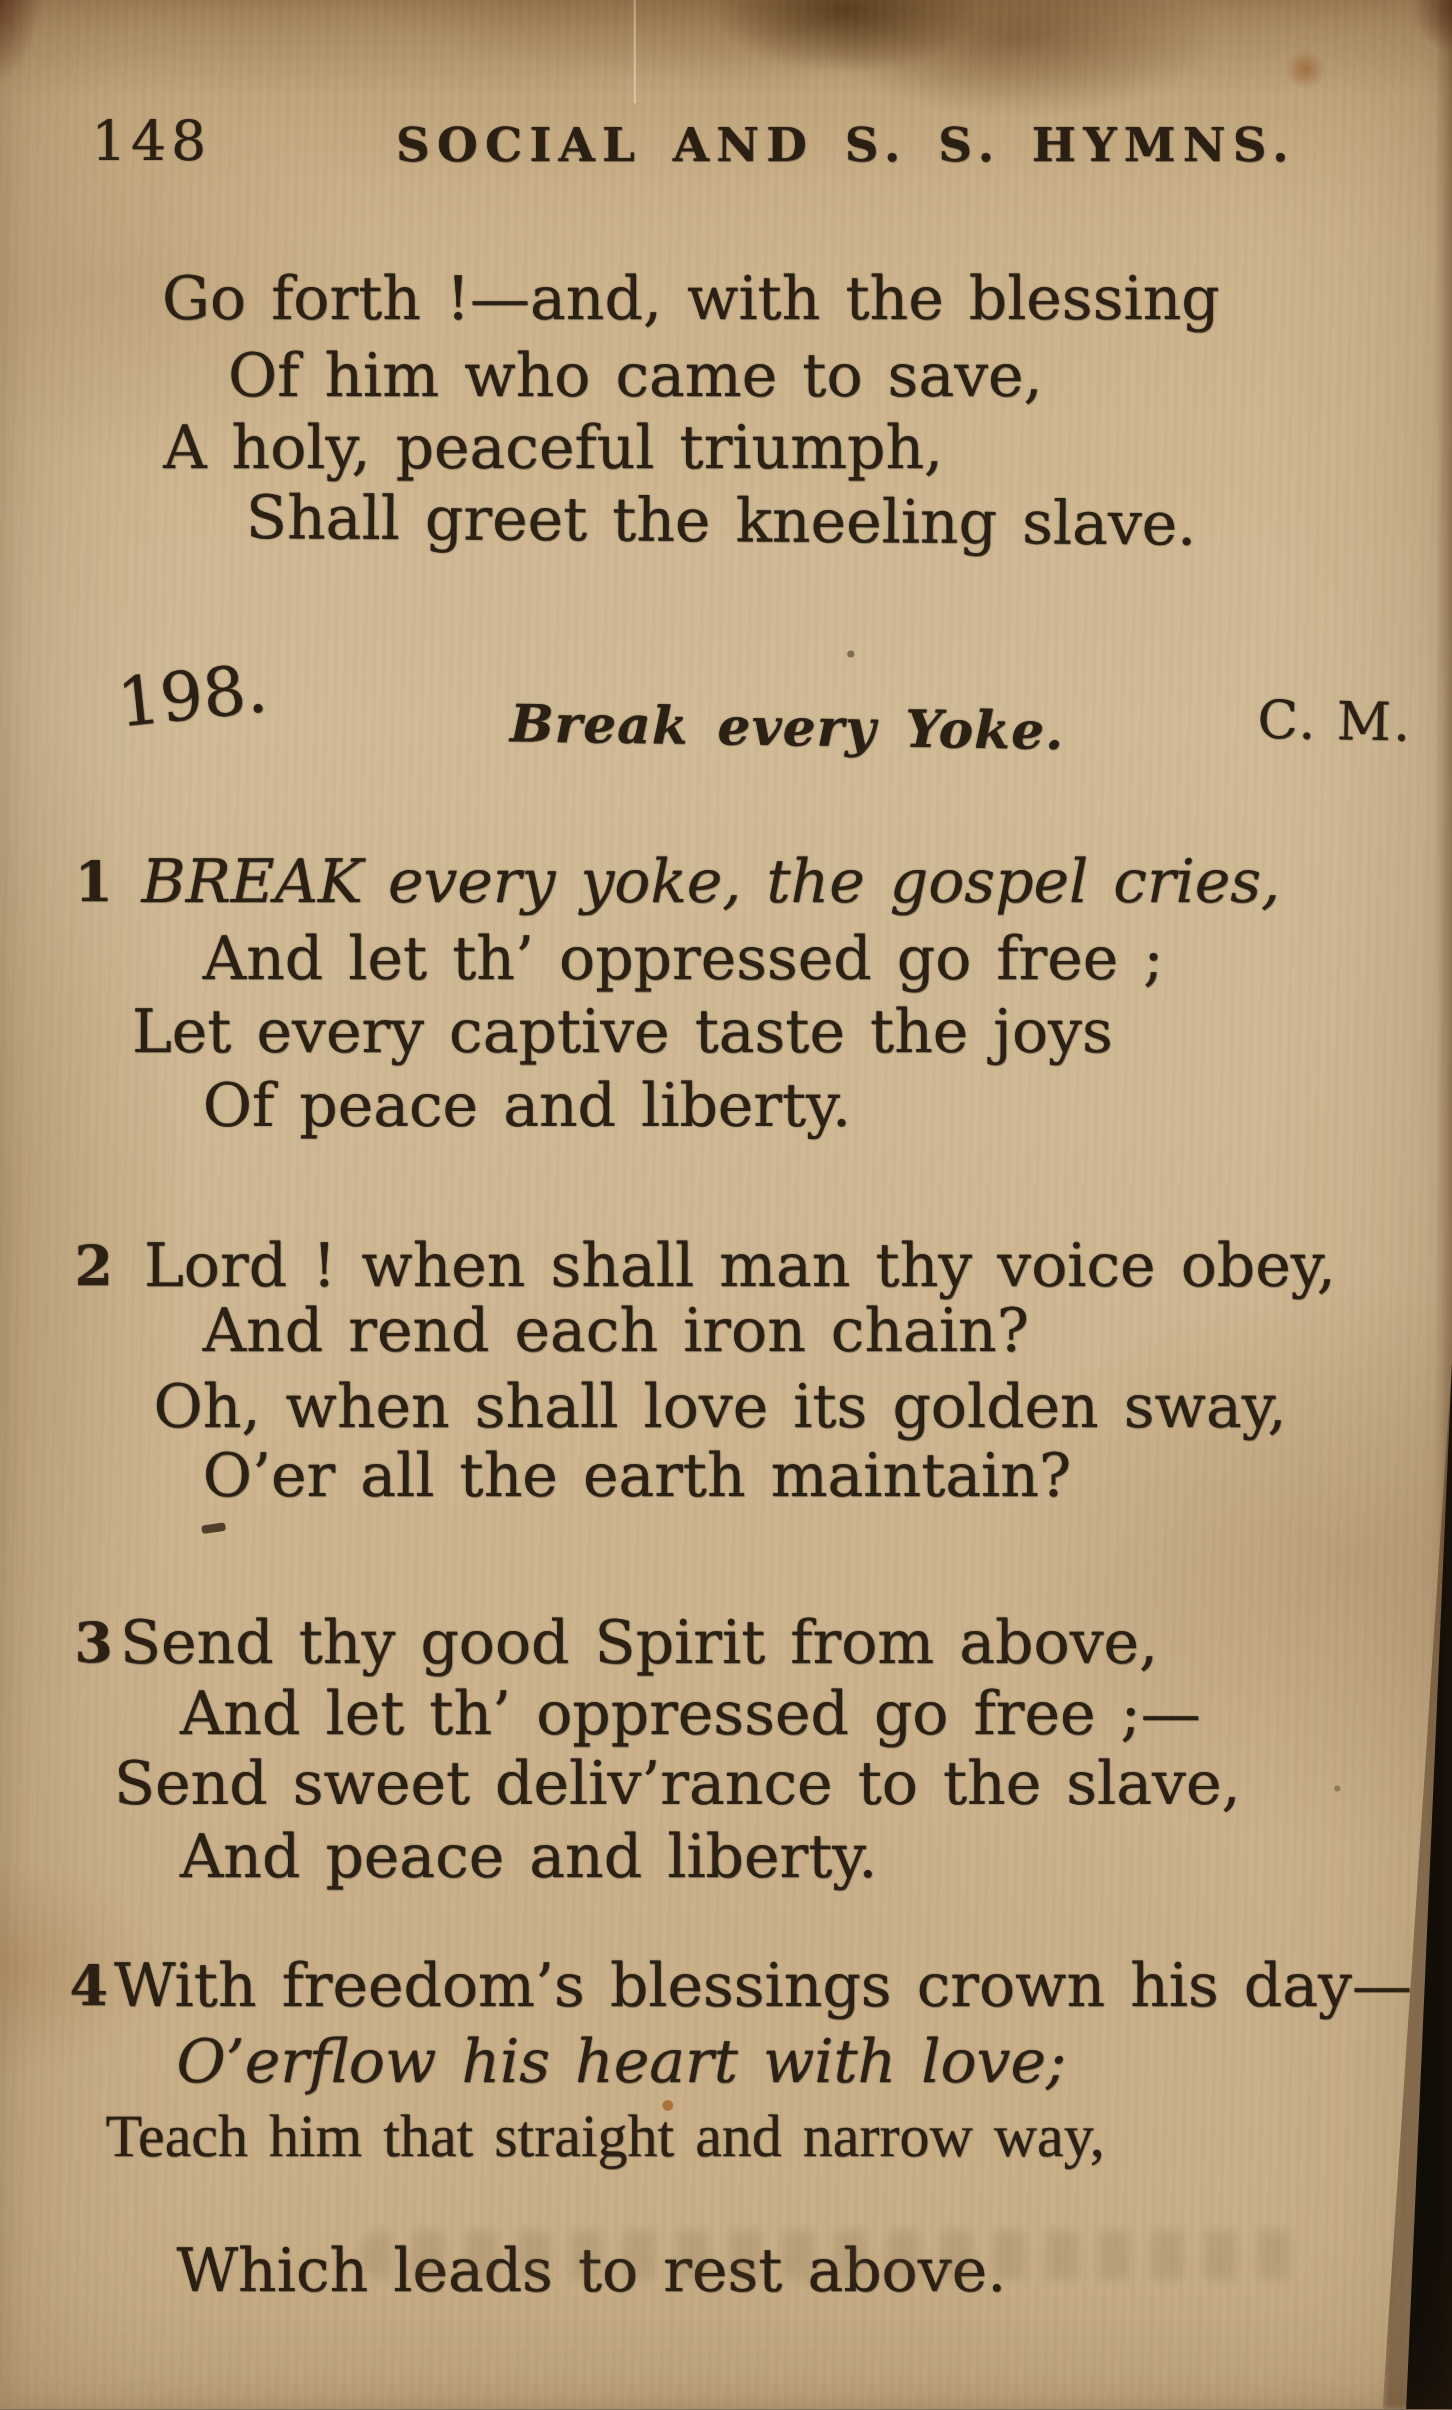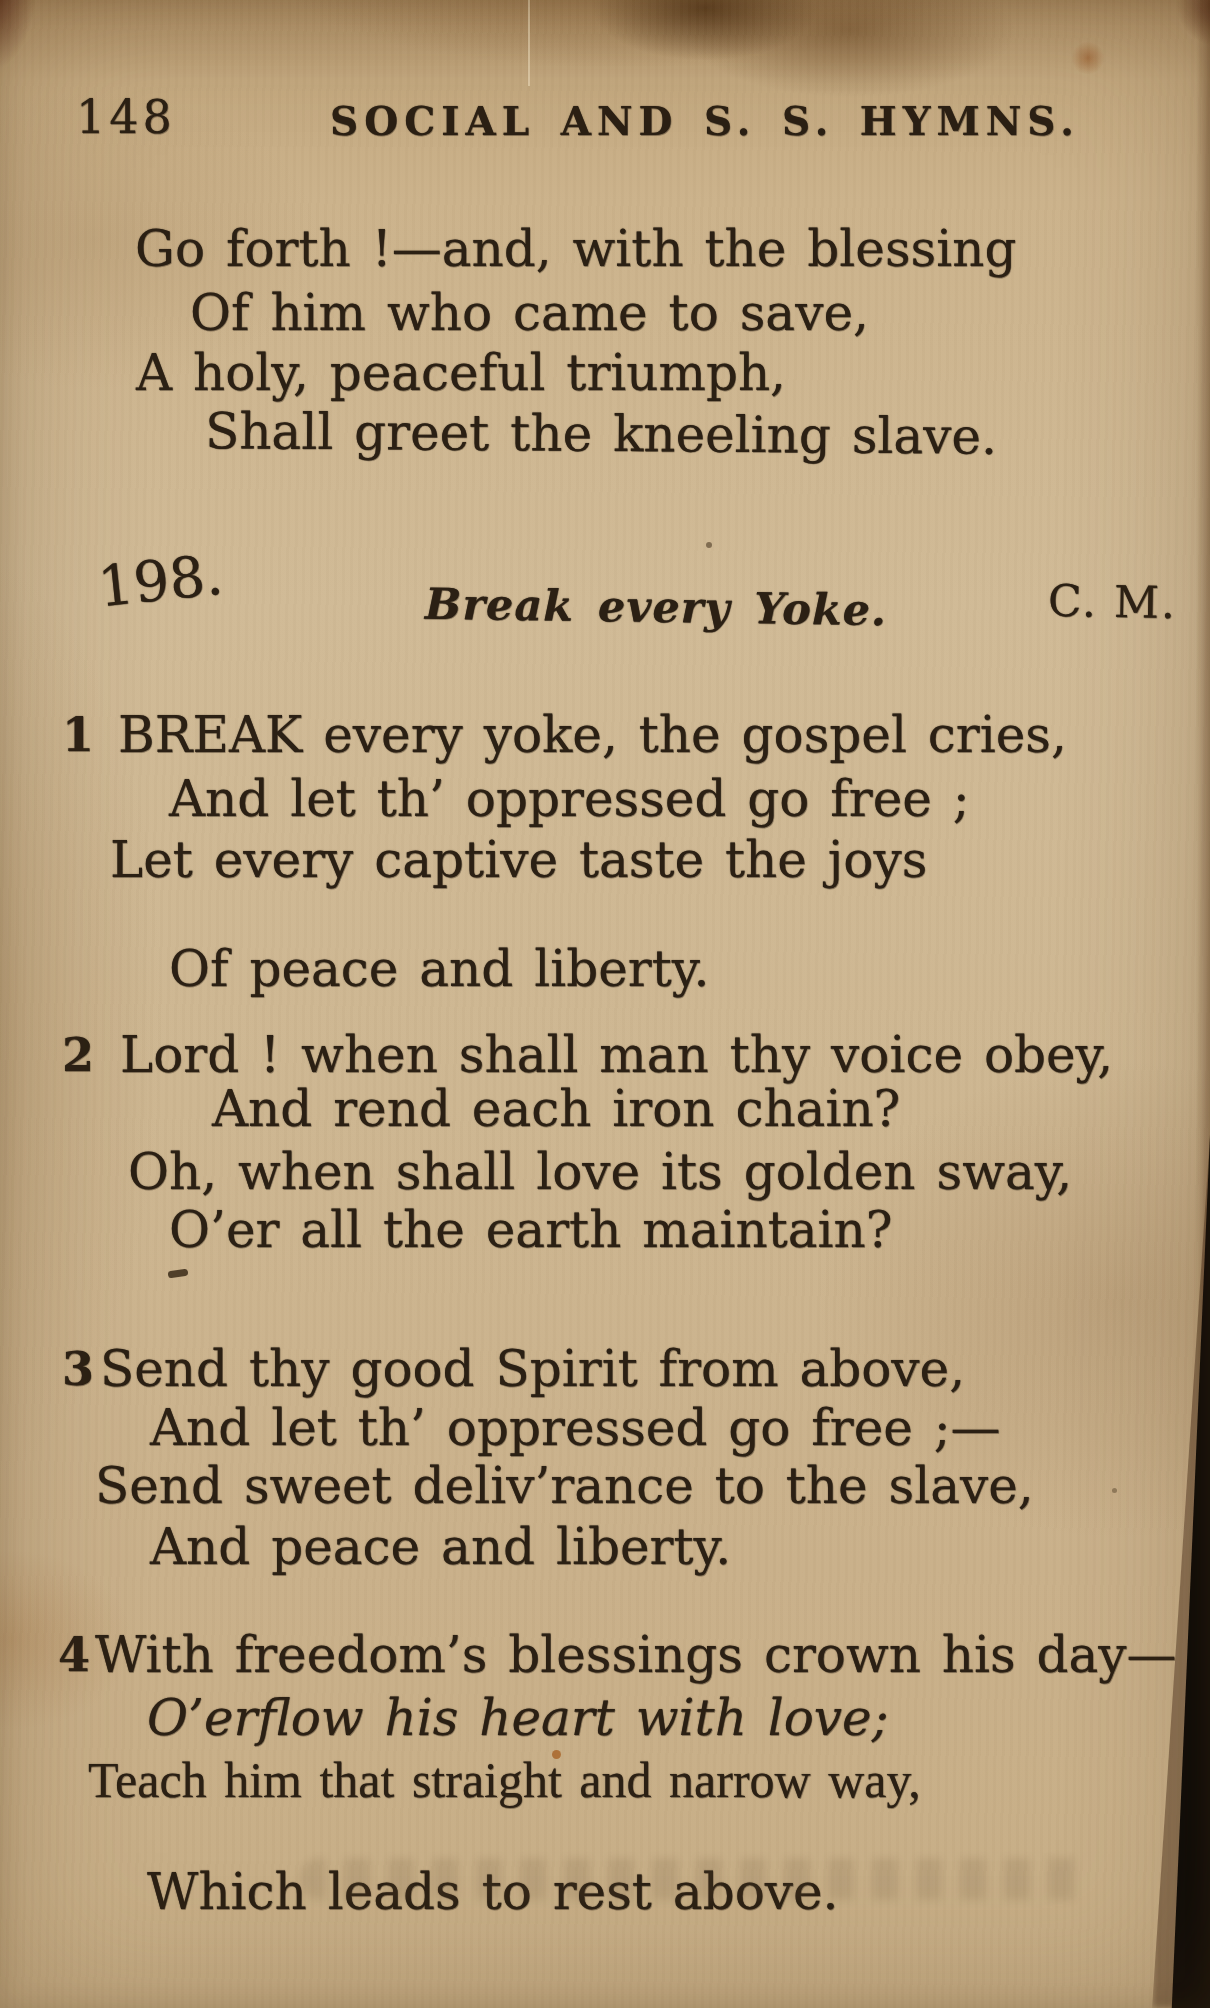--- a/index.html
+++ b/index.html
@@ -91,28 +91,28 @@
   <div class="txt line" style="left:135px;top:222px;">Go forth !—and, with the blessing</div>
   <div class="txt line" style="left:190px;top:286px;">Of him who came to save,</div>
   <div class="txt line" style="left:136px;top:346px;">A holy, peaceful triumph,</div>
   <div class="txt line" style="left:205px;top:407px;transform:rotate(.4deg);">Shall greet the kneeling slave.</div>
 
   <div class="txt hymn-number" style="left:98px;top:550px;">198.</div>
   <div class="txt hymn-title" style="left:425px;top:584px;">Break every Yoke.</div>
   <div class="txt hymn-meter" style="left:1048px;top:578px;">C. M.</div>
 
   <div class="txt vnum" style="left:62px;top:710px;">1</div>
-  <div class="txt line" style="left:118px;top:708px;">BREAK every yoke, the gospel cries,</div>
+  <div class="txt line" style="left:118px;top:708px;font-style:italic;">BREAK every yoke, the gospel cries,</div>
   <div class="txt line" style="left:169px;top:772px;">And let th’ oppressed go free ;</div>
   <div class="txt line" style="left:110px;top:833px;">Let every captive taste the joys</div>
-  <div class="txt line" style="left:169px;top:894px;margin-top:48px;">Of peace and liberty.</div>
+  <div class="txt line" style="left:169px;top:894px;">Of peace and liberty.</div>
 
   <div class="txt vnum" style="left:62px;top:1030px;">2</div>
   <div class="txt line" style="left:120px;top:1028px;">Lord ! when shall man thy voice obey,</div>
-  <div class="txt line" style="left:169px;top:1082px;margin-left:43px;">And rend each iron chain?</div>
+  <div class="txt line" style="left:169px;top:1082px;">And rend each iron chain?</div>
   <div class="txt line" style="left:128px;top:1145px;text-align:right;">Oh, when shall love its golden sway,</div>
   <div class="txt line" style="left:169px;top:1203px;">O’er all the earth maintain?</div>
 
   <div class="txt vnum" style="left:62px;top:1344px;">3</div>
   <div class="txt line" style="left:100px;top:1342px;">Send thy good Spirit from above,</div>
   <div class="txt line" style="left:150px;top:1401px;">And let th’ oppressed go free ;—</div>
   <div class="txt line" style="left:95px;top:1459px;">Send sweet deliv’rance to the slave,</div>
   <div class="txt line" style="left:150px;top:1520px;">And peace and liberty.</div>
 
   <div class="txt vnum" style="left:58px;top:1630px;">4</div>

